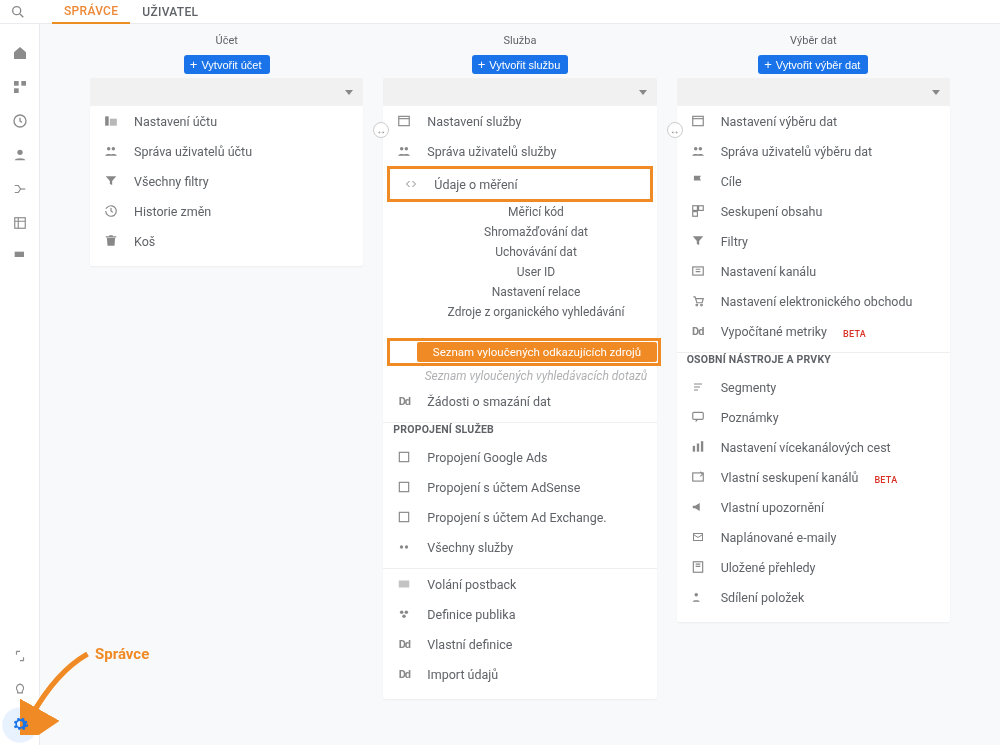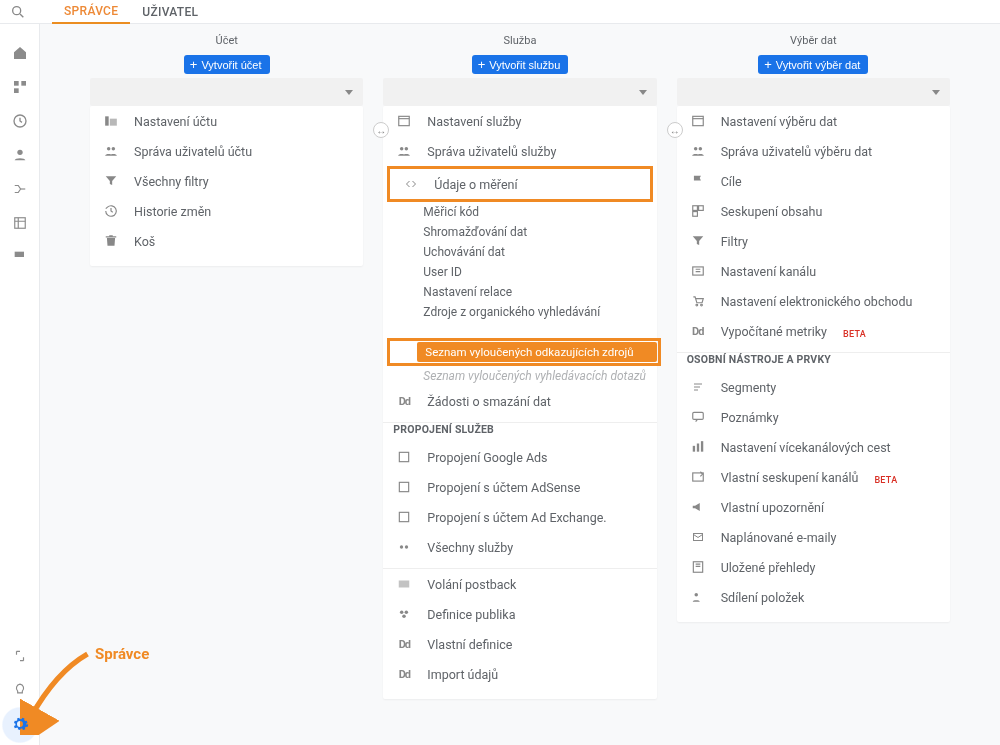--- a/index.html
+++ b/index.html
@@ -31,21 +31,21 @@
   .selector { background: #f1f1f1; height: 28px; margin-top: 4px; border-radius: 2px; position: relative; }
   .selector::after { content:""; position:absolute; right:10px; top:12px; border-left:4px solid transparent; border-right:4px solid transparent; border-top:5px solid #888; }
 
   .card { background: #fff; border-radius: 2px; box-shadow: 0 1px 2px rgba(0,0,0,0.05); margin-top: 0; padding-bottom: 10px; }
 
   .mitem { display: flex; align-items: flex-end; gap: 12px; padding: 7px 10px 7px 10px; cursor: pointer; font-size: 12.5px; color: #5f6368; }
   .mitem .ico { width: 22px; height: 16px; display: inline-flex; align-items: center; justify-content: center; color: #888; flex-shrink:0; }
   .mitem .dd { font-size: 11px; font-weight: 700; color: #888; letter-spacing: -1px; }
 
   .subitems { padding-left: 32px; }
-  .subitem { padding: 3px 8px 3px 8px; font-size: 12px; color: #5f6368; cursor: pointer; }
+  .subitem { padding: 3px 8px 3px 8px; font-size: 12px; color: #5f6368; cursor: pointer; text-align: center; }
 
   .sect-head { font-size: 10.5px; font-weight: 700; color: #5f6368; letter-spacing: 0.2px; padding: 0 10px 6px 10px; border-top: 1px solid #eee; margin-top: 6px; }
 
   .beta { font-size: 9px; color: #d93025; font-weight: 500; margin-left: 4px; letter-spacing: 0.3px; }
 
   
   .hl-box { border: 3px solid #f08a24; border-radius: 0; }
   .hl-fill { background: #f08a24; color: #fff !important; border-radius: 2px; font-size: 11.5px; }
 
   

